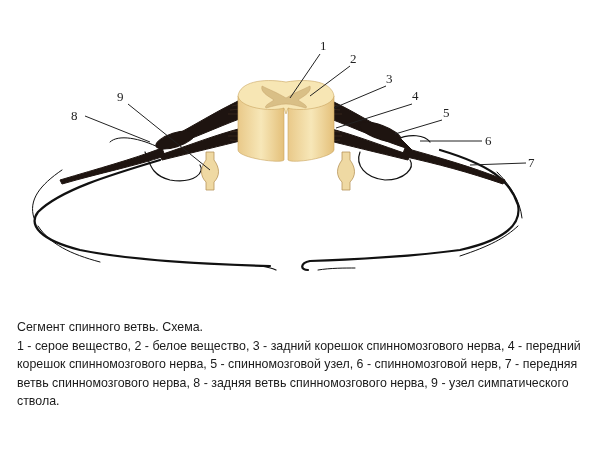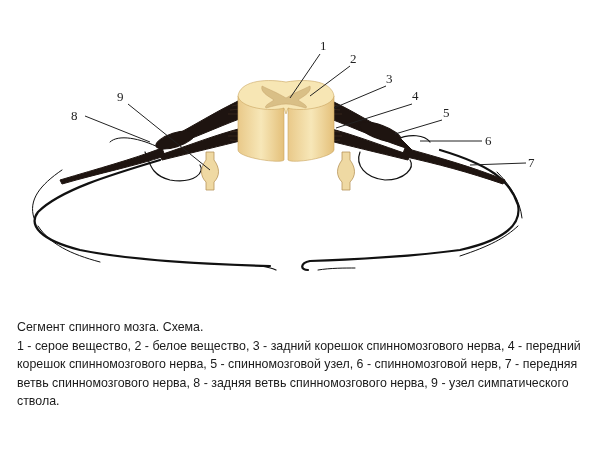--- a/index.html
+++ b/index.html
@@ -105,15 +105,15 @@
     <text class="lbl" x="412" y="100">4</text>
     <text class="lbl" x="443" y="117">5</text>
     <text class="lbl" x="485" y="145">6</text>
     <text class="lbl" x="528" y="167">7</text>
     <text class="lbl" x="71" y="120">8</text>
     <text class="lbl" x="117" y="101">9</text>
   </g>
 </svg>
 
 <div id="caption">
-  <p>Сегмент спинного мозга. Схема.</p>
+  <p>Сегмент спинного ветвь. Схема.</p>
   <p>1 - серое вещество, 2 - белое вещество, 3 - задний корешок спинномозгового нерва, 4 - передний корешок спинномозгового нерва, 5 - спинномозговой узел, 6 - спинномозговой нерв, 7 - передняя ветвь спинномозгового нерва, 8 - задняя ветвь спинномозгового нерва, 9 - узел симпатического ствола.</p>
 </div>
 
 </body></html>

